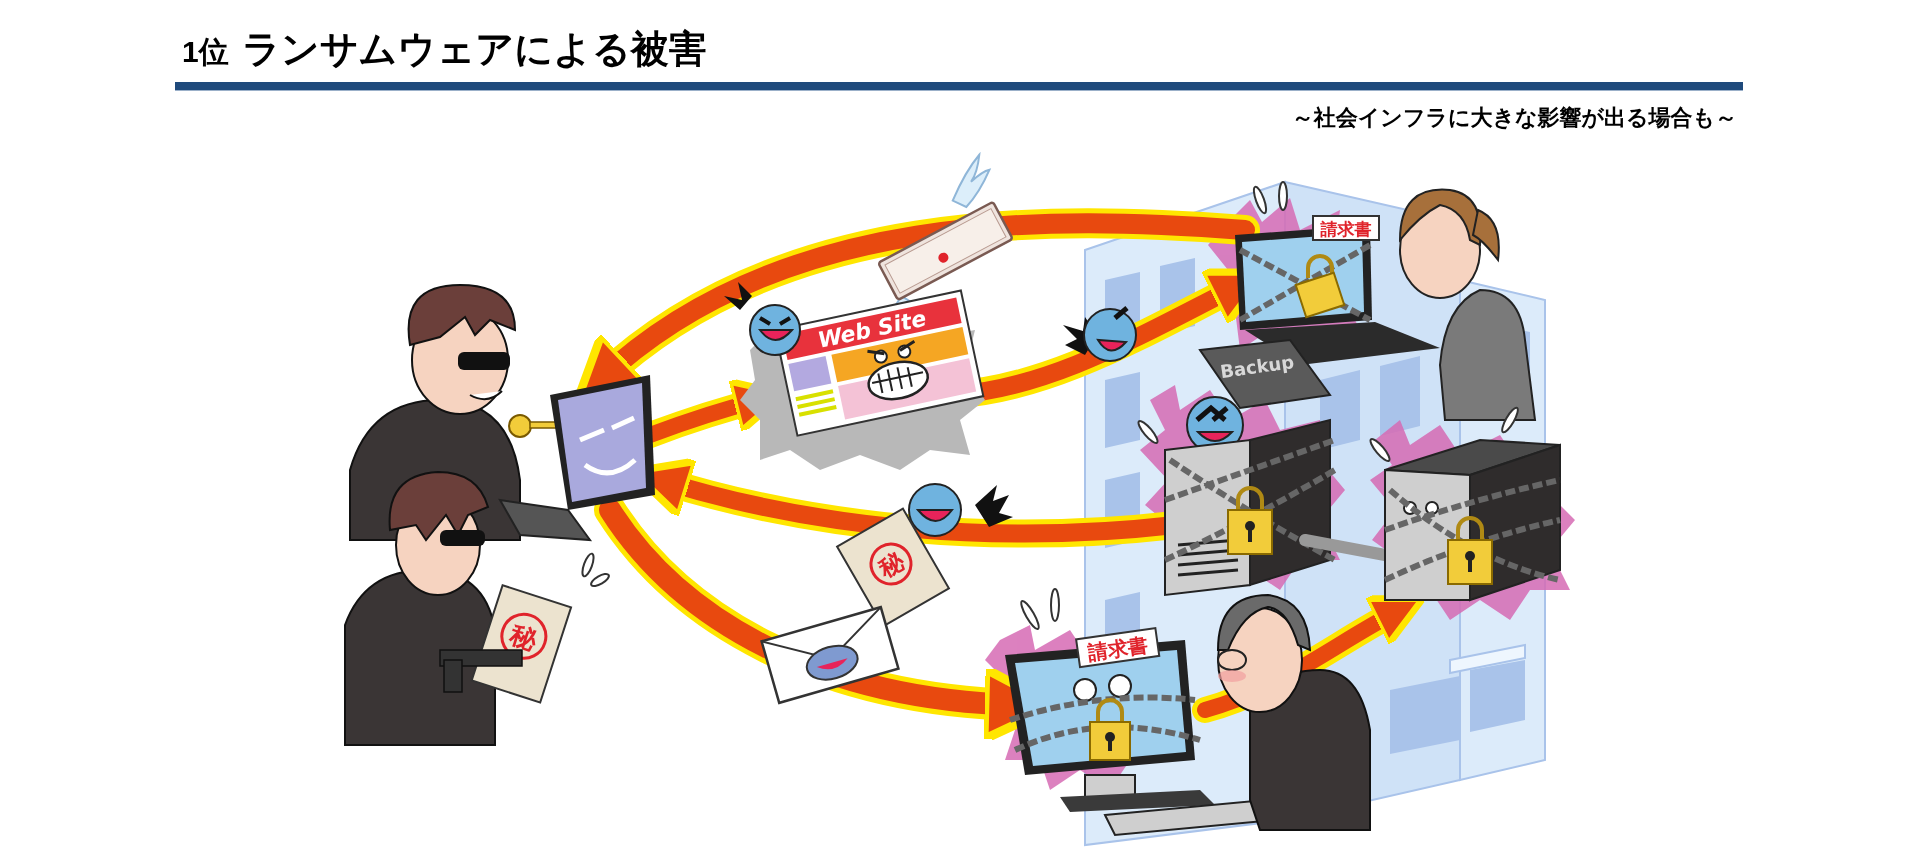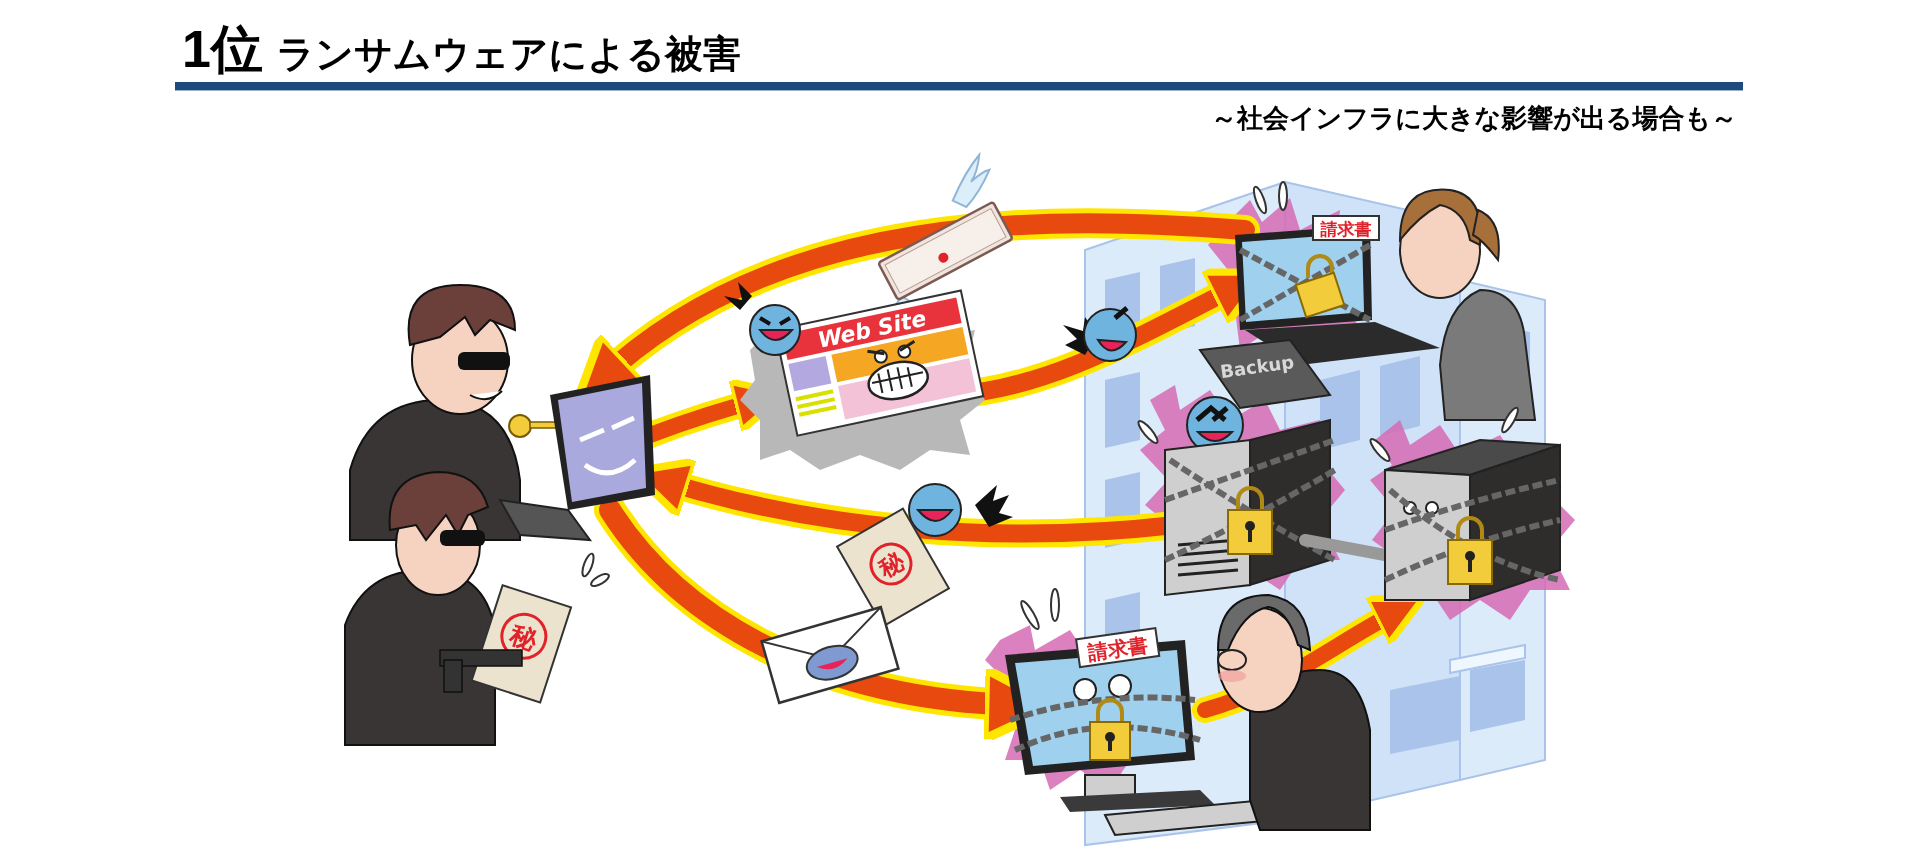--- a/index.html
+++ b/index.html
@@ -1,23 +1,23 @@
 <!DOCTYPE html>
 <html><head>
 <meta charset="utf-8">
 <style>
   html, body { margin: 0; padding: 0; background: #ffffff; }
   body { width: 1920px; height: 867px; position: relative; overflow: hidden;
          font-family: "DejaVu Sans", "Liberation Sans", sans-serif; }
   .slide-title { position: absolute; left: 182px; top: 24px; font-size: 38px; font-weight: bold;
                  color: #000; letter-spacing: 0px; white-space: nowrap; line-height: 50px; }
-  .slide-title .rank { font-family: "Liberation Sans", sans-serif; font-weight: 900; font-size: 52px; }
+  .slide-title .rank { font-family: "Liberation Sans", sans-serif; font-weight: 900; font-size: 30px; }
   .title-rule { position: absolute; left: 175px; top: 82px; width: 1568px; height: 8px;
                 background: #1f4a7c; border-bottom: 1px solid #9bb0c9; }
-  .slide-subtitle { position: absolute; right: 183px; top: 96px; font-size: 26px; font-weight: bold;
+  .slide-subtitle { position: absolute; right: 183px; top: 96px; font-size: 22px; font-weight: bold;
                     color: #000; white-space: nowrap; line-height: 44px; }
   .illustration { position: absolute; left: 0; top: 0; width: 1920px; height: 867px; }
   .illus-text { font-family: "DejaVu Sans", "Liberation Sans", sans-serif; font-weight: bold; }
 </style>
 </head>
 <body>
 
 <div class="slide-title">
   <span class="rank">1位</span>
   <span>ランサムウェアによる被害</span>

